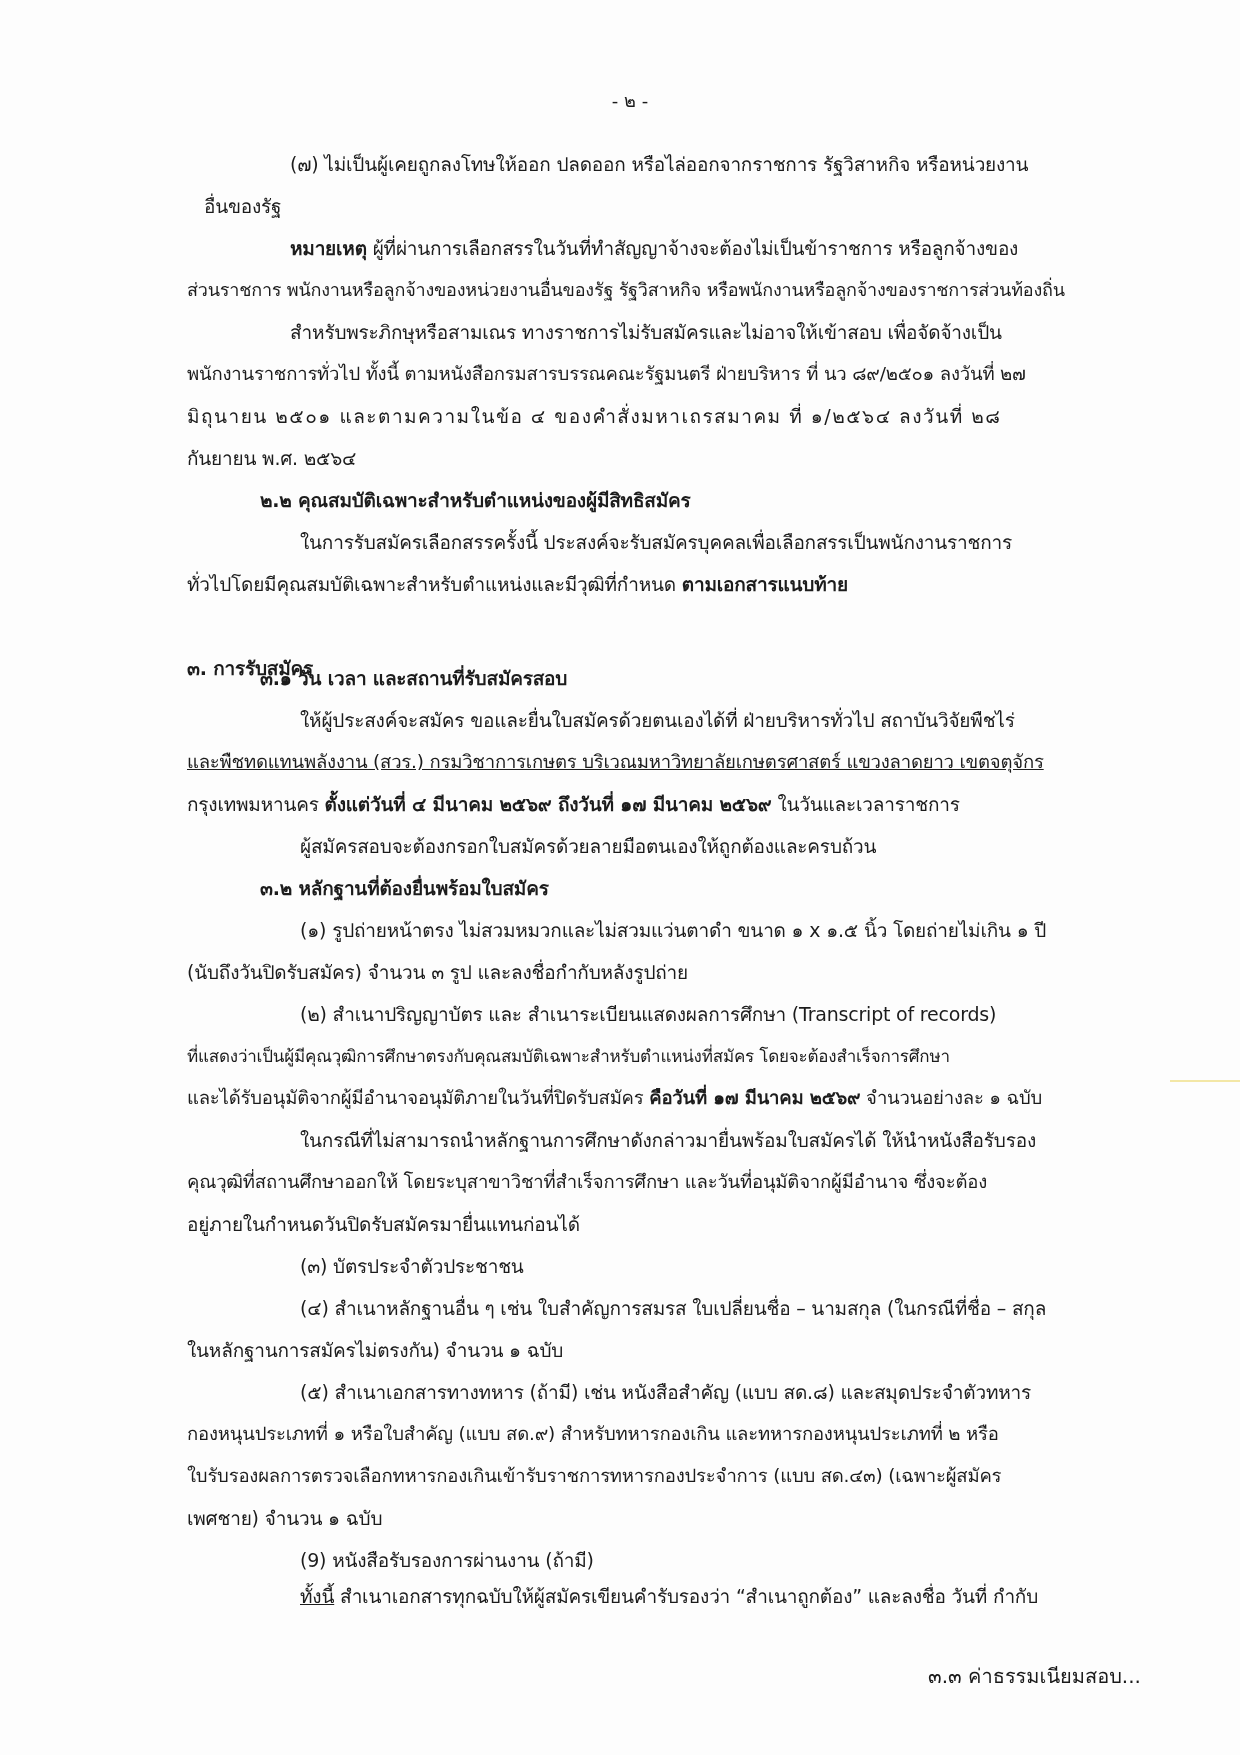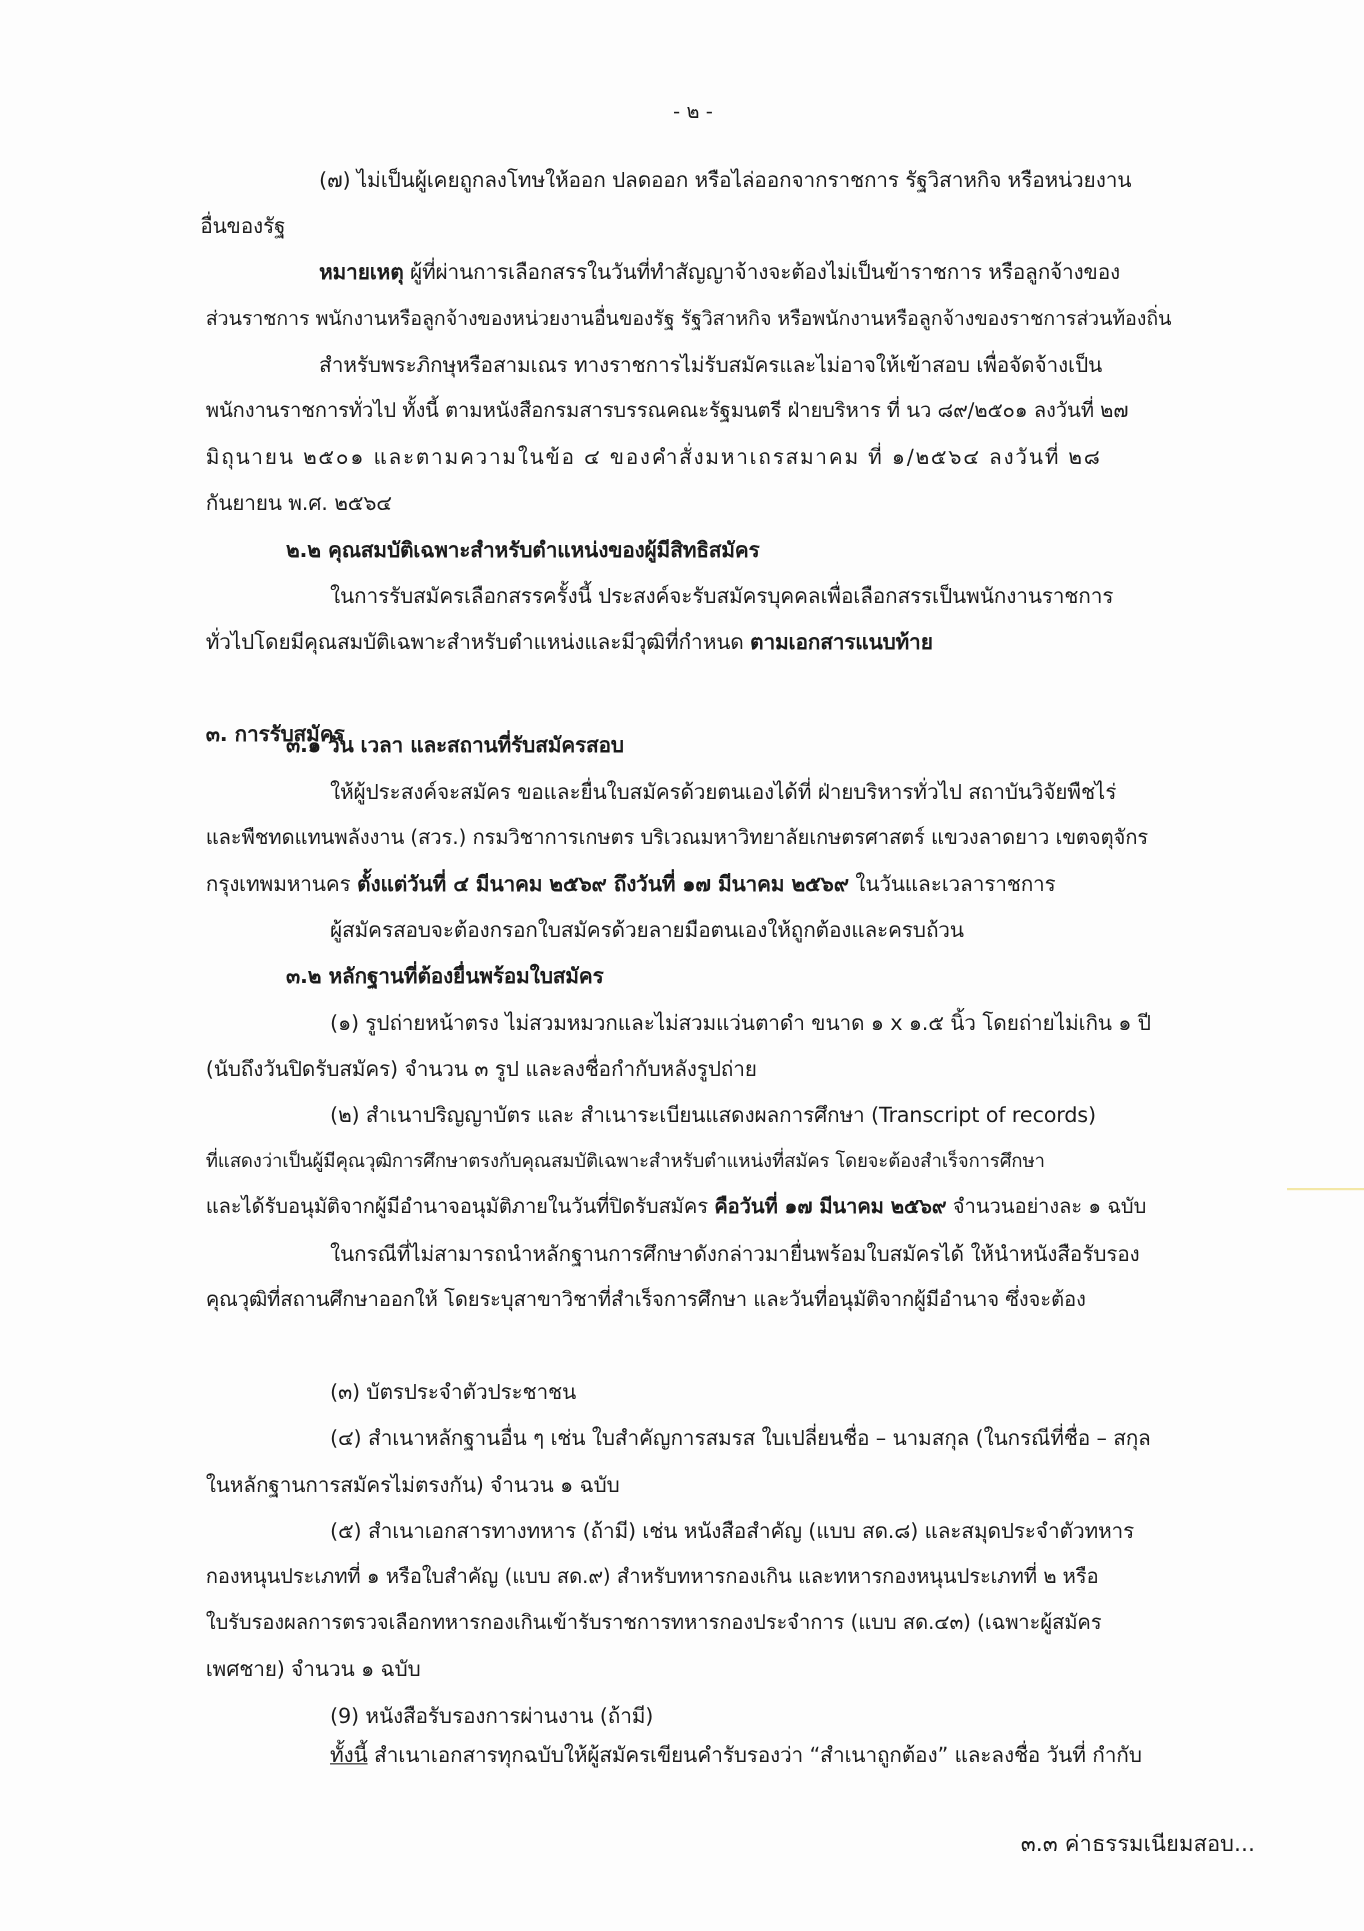--- a/index.html
+++ b/index.html
@@ -18,48 +18,49 @@
     .yellow-mark { position: absolute; left: 1170px; top: 1085px; width: 70px; height: 2px; background: #f3e7a6; }
     .footer-next { position: absolute; left: 928px; top: 1614px; font-size: 20px; white-space: nowrap; }
   </style>
 </head>
 <body>
 
 <div class="page">
   <div class="pgnum">- ๒ -</div>
 
   <div class="line" style="left:290px;top:150px;">(๗) ไม่เป็นผู้เคยถูกลงโทษให้ออก ปลดออก หรือไล่ออกจากราชการ รัฐวิสาหกิจ หรือหน่วยงาน</div>
-  <div class="line" style="left:182px;top:192px;">อื่นของรัฐ</div>
+  <div class="line" style="left:204px;top:192px;">อื่นของรัฐ</div>
 
   <div class="line" style="left:187px;top:276px;font-size:18px;">ส่วนราชการ พนักงานหรือลูกจ้างของหน่วยงานอื่นของรัฐ รัฐวิสาหกิจ หรือพนักงานหรือลูกจ้างของราชการส่วนท้องถิ่น</div>
   <div class="line" style="left:290px;top:234px;"><span class="b">หมายเหตุ</span><span> ผู้ที่ผ่านการเลือกสรรในวันที่ทำสัญญาจ้างจะต้องไม่เป็นข้าราชการ หรือลูกจ้างของ</span></div>
   <div class="line" style="left:290px;top:318px;">สำหรับพระภิกษุหรือสามเณร ทางราชการไม่รับสมัครและไม่อาจให้เข้าสอบ เพื่อจัดจ้างเป็น</div>
   <div class="line" style="left:187px;top:360px;font-size:18.5px;">พนักงานราชการทั่วไป ทั้งนี้ ตามหนังสือกรมสารบรรณคณะรัฐมนตรี ฝ่ายบริหาร ที่ นว ๘๙/๒๕๐๑ ลงวันที่ ๒๗</div>
   <div class="line" style="left:187px;top:402px;letter-spacing:1.5px;">มิถุนายน ๒๕๐๑ และตามความในข้อ ๔ ของคำสั่งมหาเถรสมาคม ที่ ๑/๒๕๖๔ ลงวันที่ ๒๘</div>
   <div class="line" style="left:187px;top:444px;">กันยายน พ.ศ. ๒๕๖๔</div>
 
   <div class="line b" style="left:260px;top:486px;">๒.๒ คุณสมบัติเฉพาะสำหรับตำแหน่งของผู้มีสิทธิสมัคร</div>
   <div class="line" style="left:300px;top:528px;">ในการรับสมัครเลือกสรรครั้งนี้ ประสงค์จะรับสมัครบุคคลเพื่อเลือกสรรเป็นพนักงานราชการ</div>
   <div class="line" style="left:187px;top:570px;"><span>ทั่วไปโดยมีคุณสมบัติเฉพาะสำหรับตำแหน่งและมีวุฒิที่กำหนด </span><span class="b">ตามเอกสารแนบท้าย</span></div>
 
   <div class="line b" style="left:187px;top:622px;margin-top:32px;">๓.  การรับสมัคร</div>
   <div class="line b" style="left:260px;top:664px;">๓.๑ วัน  เวลา  และสถานที่รับสมัครสอบ</div>
   <div class="line" style="left:300px;top:706px;">ให้ผู้ประสงค์จะสมัคร ขอและยื่นใบสมัครด้วยตนเองได้ที่ ฝ่ายบริหารทั่วไป สถาบันวิจัยพืชไร่</div>
-  <div class="line" style="left:187px;top:748px;font-size:18.5px;">และพืชทดแทนพลังงาน (สวร.) กรมวิชาการเกษตร บริเวณมหาวิทยาลัยเกษตรศาสตร์ แขวงลาดยาว เขตจตุจักร</div>
+  <div class="line" style="left:187px;top:748px;font-size:18.5px;text-decoration:underline;">และพืชทดแทนพลังงาน (สวร.) กรมวิชาการเกษตร บริเวณมหาวิทยาลัยเกษตรศาสตร์ แขวงลาดยาว เขตจตุจักร</div>
   <div class="line" style="left:187px;top:790px;"><span>กรุงเทพมหานคร </span><span class="b">ตั้งแต่วันที่ ๔ มีนาคม ๒๕๖๙ ถึงวันที่ ๑๗ มีนาคม ๒๕๖๙</span><span> ในวันและเวลาราชการ</span></div>
   <div class="line" style="left:300px;top:832px;">ผู้สมัครสอบจะต้องกรอกใบสมัครด้วยลายมือตนเองให้ถูกต้องและครบถ้วน</div>
 
   <div class="line b" style="left:260px;top:874px;">๓.๒ หลักฐานที่ต้องยื่นพร้อมใบสมัคร</div>
   <div class="line" style="left:300px;top:916px;">(๑) รูปถ่ายหน้าตรง ไม่สวมหมวกและไม่สวมแว่นตาดำ ขนาด ๑ x ๑.๕ นิ้ว โดยถ่ายไม่เกิน ๑ ปี</div>
   <div class="line" style="left:187px;top:958px;">(นับถึงวันปิดรับสมัคร)  จำนวน ๓ รูป และลงชื่อกำกับหลังรูปถ่าย</div>
   <div class="line" style="left:300px;top:1000px;">(๒) สำเนาปริญญาบัตร และ สำเนาระเบียนแสดงผลการศึกษา (Transcript of records)</div>
   <div class="line" style="left:187px;top:1042px;font-size:17px;">ที่แสดงว่าเป็นผู้มีคุณวุฒิการศึกษาตรงกับคุณสมบัติเฉพาะสำหรับตำแหน่งที่สมัคร โดยจะต้องสำเร็จการศึกษา</div>
   <div class="line" style="left:187px;top:1084px;font-size:18.5px;"><span>และได้รับอนุมัติจากผู้มีอำนาจอนุมัติภายในวันที่ปิดรับสมัคร </span><span class="b">คือวันที่ ๑๗ มีนาคม ๒๕๖๙</span><span> จำนวนอย่างละ ๑ ฉบับ</span></div>
   <div class="line" style="left:187px;top:1168px;font-size:18.5px;">คุณวุฒิที่สถานศึกษาออกให้ โดยระบุสาขาวิชาที่สำเร็จการศึกษา และวันที่อนุมัติจากผู้มีอำนาจ ซึ่งจะต้อง</div>
   <div class="line" style="left:300px;top:1126px;">ในกรณีที่ไม่สามารถนำหลักฐานการศึกษาดังกล่าวมายื่นพร้อมใบสมัครได้ ให้นำหนังสือรับรอง</div>
+  <div class="line" style="left:187px;top:1210px;">อยู่ภายในกำหนดวันปิดรับสมัครมายื่นแทนก่อนได้</div>
   <div class="line" style="left:300px;top:1252px;">(๓) บัตรประจำตัวประชาชน</div>
   <div class="line" style="left:300px;top:1294px;">(๔) สำเนาหลักฐานอื่น ๆ เช่น ใบสำคัญการสมรส ใบเปลี่ยนชื่อ – นามสกุล (ในกรณีที่ชื่อ – สกุล</div>
   <div class="line" style="left:187px;top:1336px;">ในหลักฐานการสมัครไม่ตรงกัน)  จำนวน  ๑  ฉบับ</div>
   <div class="line" style="left:300px;top:1378px;">(๕) สำเนาเอกสารทางทหาร (ถ้ามี) เช่น หนังสือสำคัญ (แบบ สด.๘) และสมุดประจำตัวทหาร</div>
   <div class="line" style="left:187px;top:1420px;font-size:18.5px;">กองหนุนประเภทที่ ๑ หรือใบสำคัญ (แบบ สด.๙) สำหรับทหารกองเกิน และทหารกองหนุนประเภทที่ ๒ หรือ</div>
   <div class="line" style="left:187px;top:1462px;font-size:18.5px;">ใบรับรองผลการตรวจเลือกทหารกองเกินเข้ารับราชการทหารกองประจำการ (แบบ สด.๔๓) (เฉพาะผู้สมัคร</div>
   <div class="line" style="left:187px;top:1504px;">เพศชาย) จำนวน ๑ ฉบับ</div>
   <div class="line" style="left:300px;top:1546px;">(9) หนังสือรับรองการผ่านงาน  (ถ้ามี)</div>
   <div class="line" style="left:300px;top:1582px;"><span class="u">ทั้งนี้</span><span>  สำเนาเอกสารทุกฉบับให้ผู้สมัครเขียนคำรับรองว่า “สำเนาถูกต้อง” และลงชื่อ วันที่ กำกับ</span></div>
 

